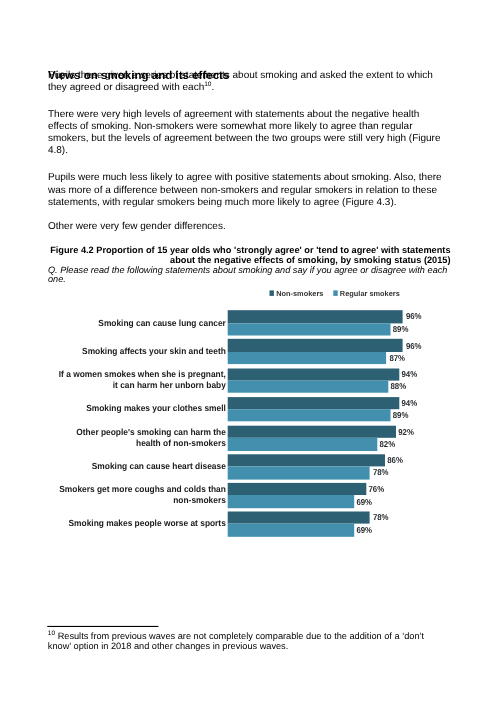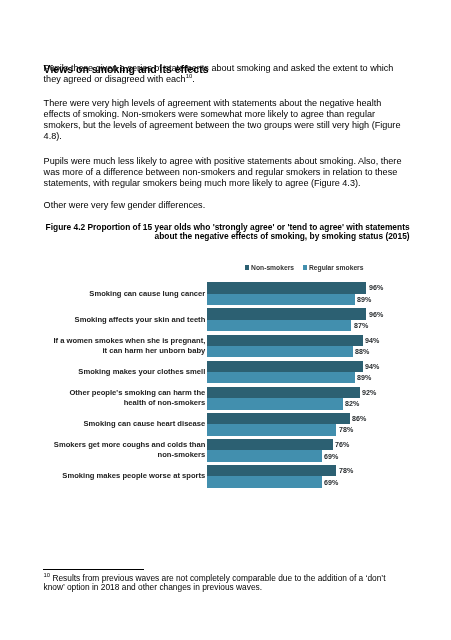--- a/index.html
+++ b/index.html
@@ -33,20 +33,21 @@
   <div class="para" id="p1" style="top:63.2px;"><span>Pupils these given a series of statements about smoking and asked the extent to which they agreed or disagreed with each</span><sup>10</sup><span>.</span></div>
 
   <div class="para" style="top:98.2px;">There were very high levels of agreement with statements about the negative health effects of smoking. Non-smokers were somewhat more likely to agree than regular smokers, but the levels of agreement between the two groups were still very high (Figure 4.8).</div>
 
   <div class="para" style="top:155.9px;">Pupils were much less likely to agree with positive statements about smoking. Also, there was more of a difference between non-smokers and regular smokers in relation to these statements, with regular smokers being much more likely to agree (Figure 4.3).</div>
 
   <div class="para" style="top:200.0px;">Other were very few gender differences.</div>
 
   <div class="figtitle" style="top:222.7px;text-align:right;">Figure 4.2 Proportion of 15 year olds who 'strongly agree' or 'tend to agree' with statements about the negative effects of smoking, by smoking status (2015)</div>
 
+  <div class="figq" style="top:240.6px;">Q. Please read the following statements about smoking and say if you agree or disagree with each one.</div>
 
   <div class="legend" id="legend" style="left:244.9px;top:264.2px;">
     <span><span class="lmark" id="lm0" style="background: rgb(44, 96, 114);"></span><span>Non-smokers</span></span>
     <span style="display:inline-block;width:5.0px;"></span>
     <span><span class="lmark" id="lm1" style="background: rgb(66, 143, 174);"></span><span>Regular smokers</span></span>
   </div>
 
   <div class="chart" id="chart">
       <div class="catlabel" style="left: 40.5px; width: 164.3px; top: 288.6px;">
         <div>Smoking can cause lung cancer</div>

